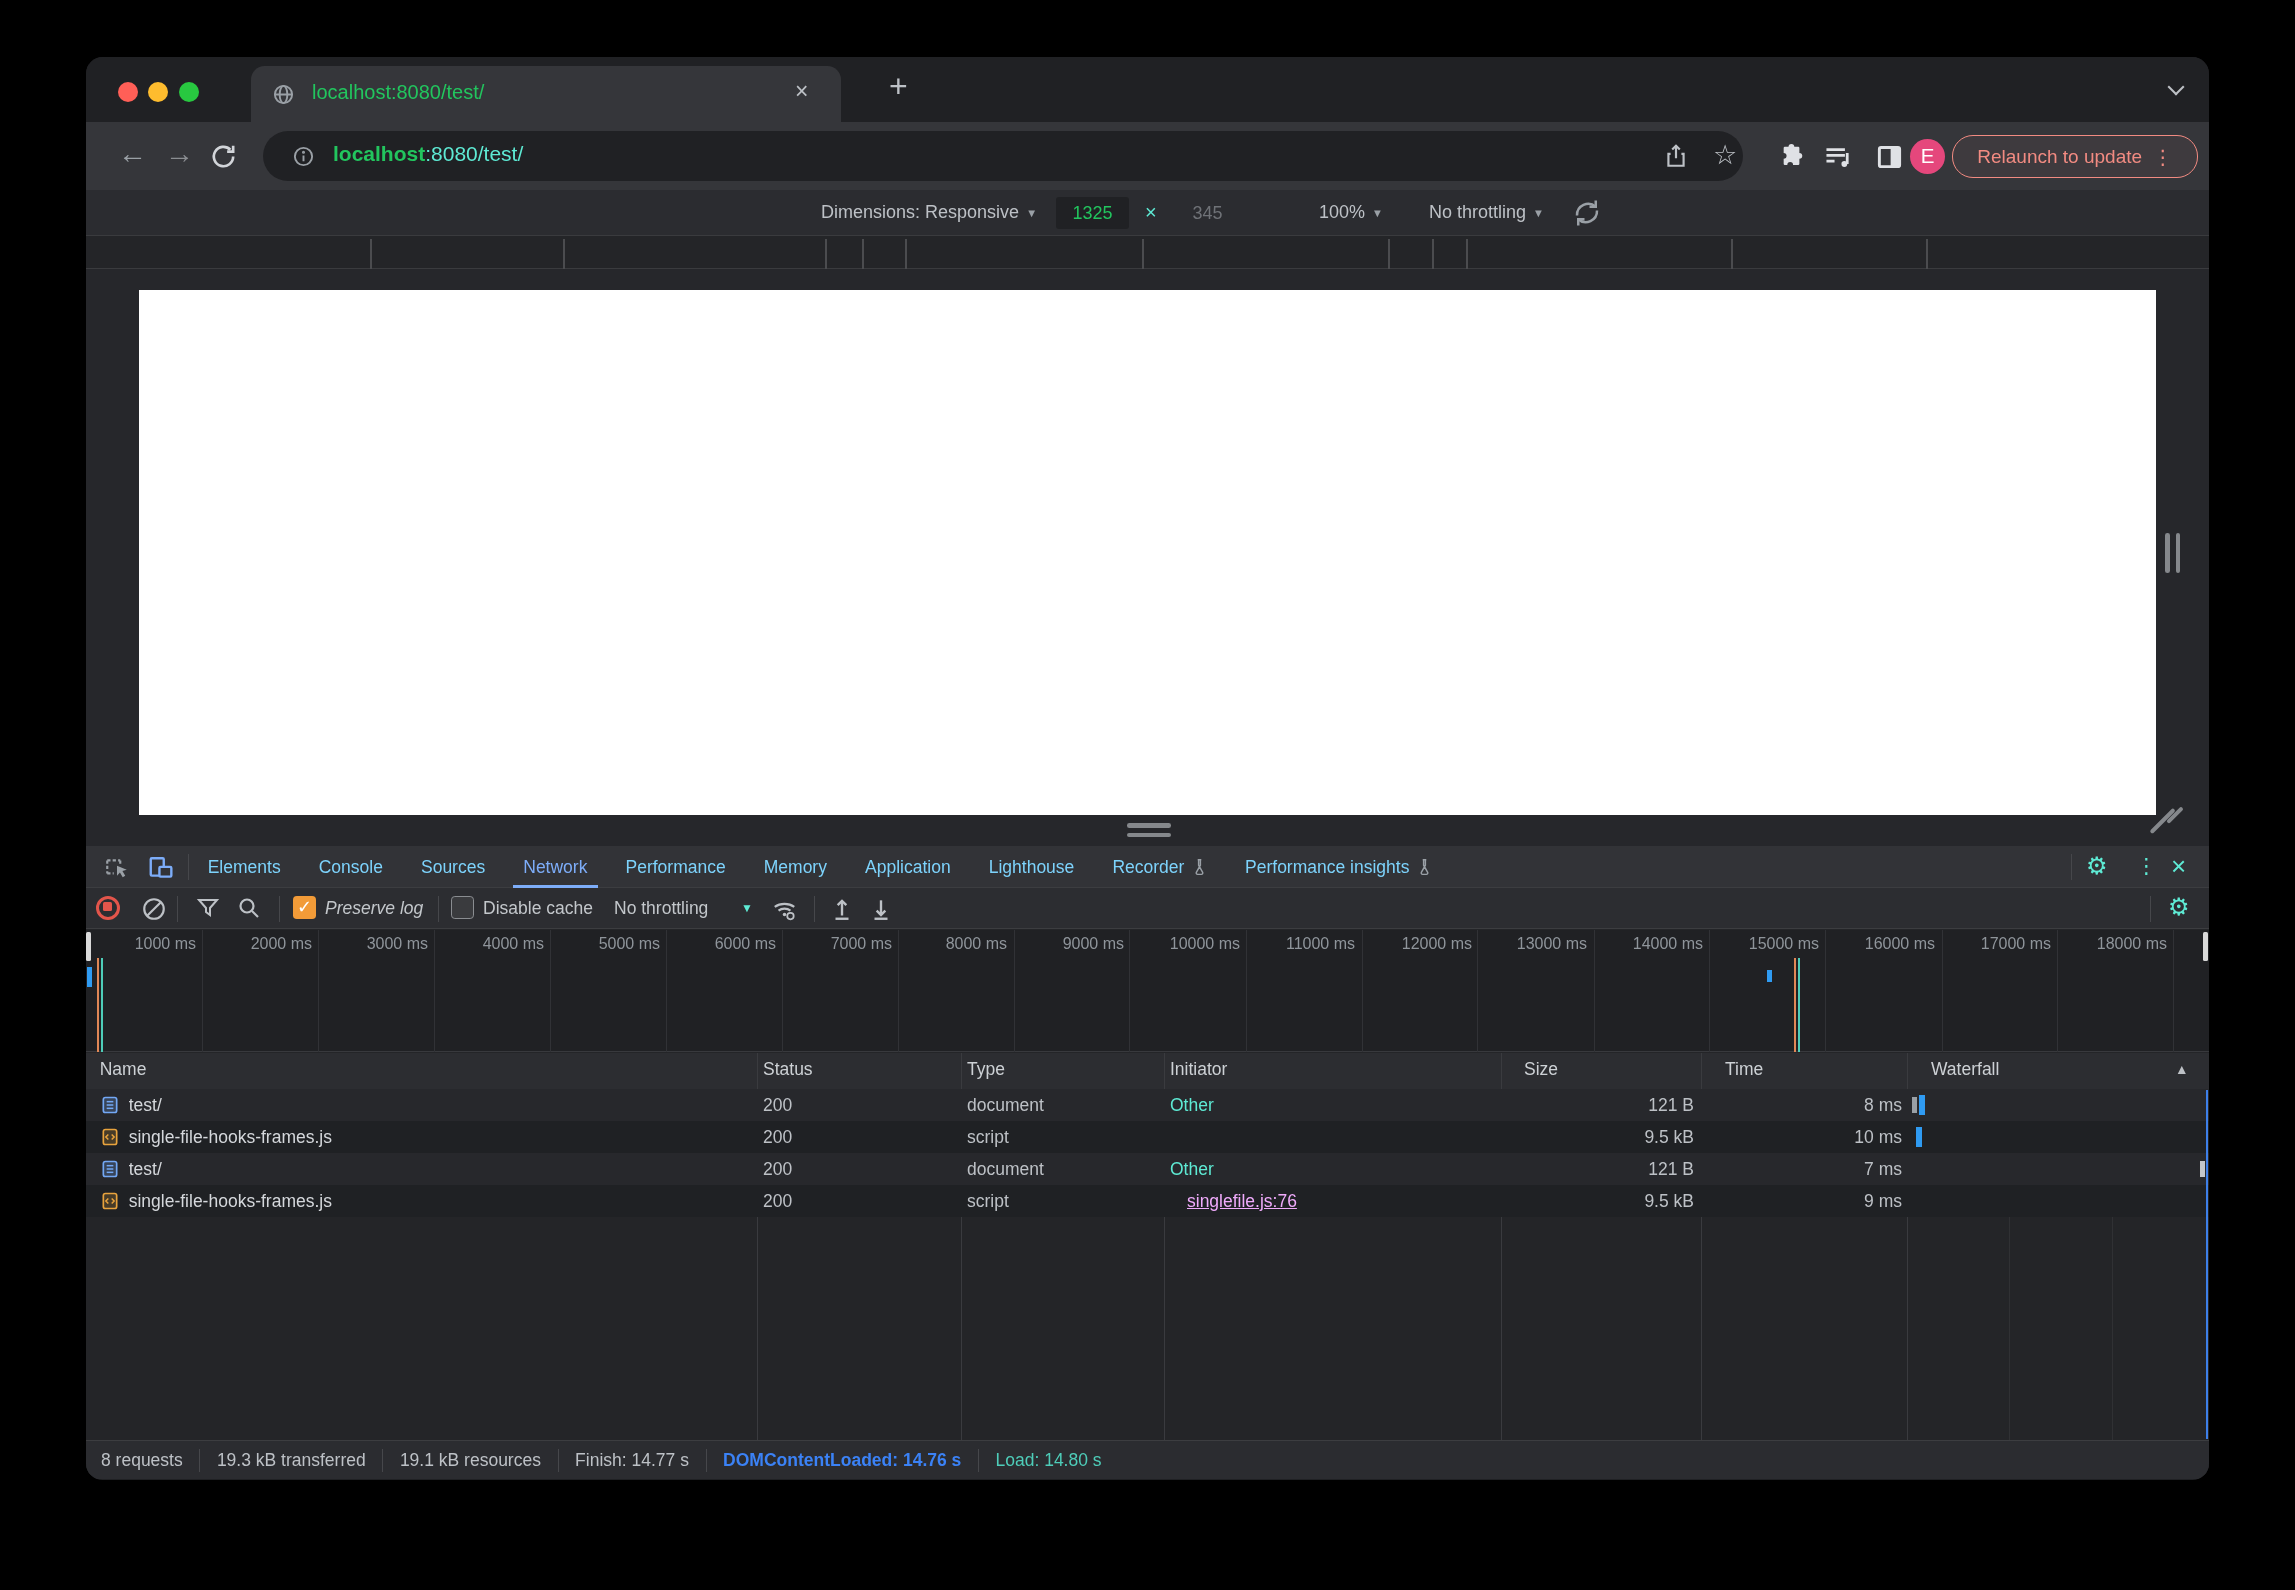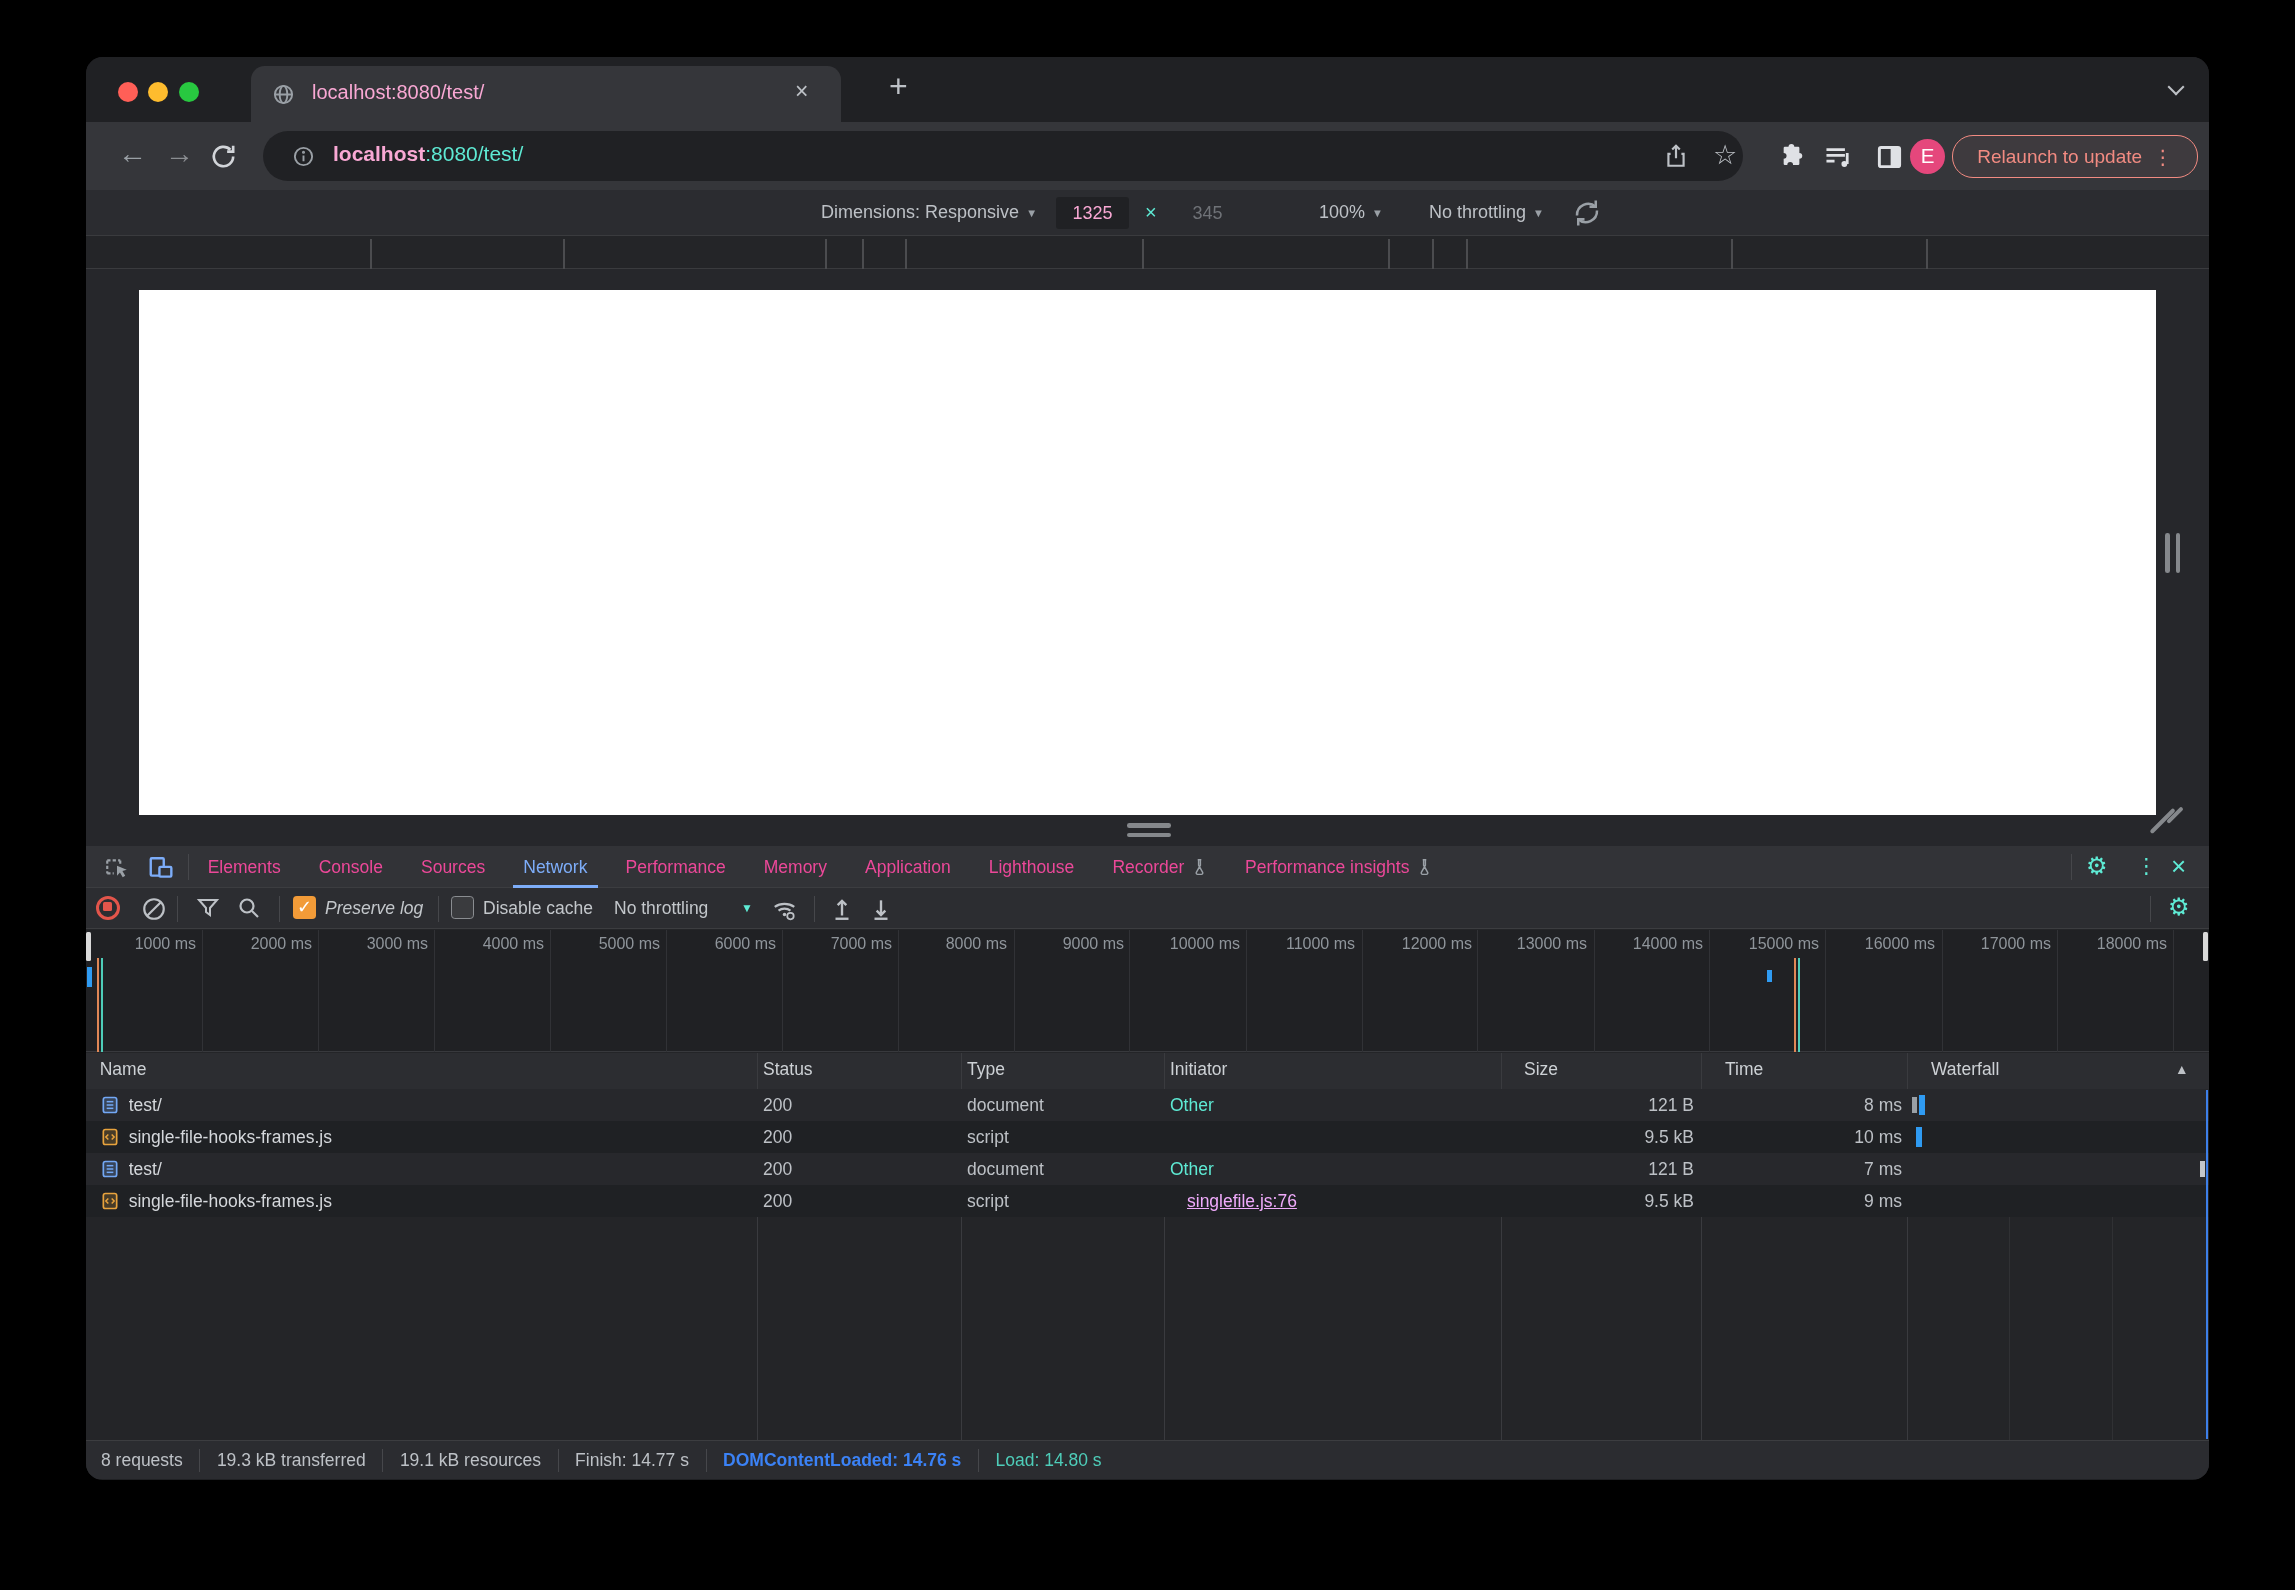--- a/index.html
+++ b/index.html
@@ -1,20 +1,20 @@
 <!DOCTYPE html>
 <html style="font-size:12px"><head>
 <meta charset="utf-8">
 <style>
   html,body{margin:0;padding:0;background:#000;}
   *{box-sizing:border-box;font-family:"Liberation Sans","DejaVu Sans",sans-serif;}
   #stage{position:relative;width:2295px;height:1591px;background:#000;overflow:hidden;}
   .a{position:absolute;}
   .f{display:flex;align-items:center;}
-  .t1{color:#f9a8d4;}.t2{color:#bdc1c6;}.t3{color:#5eead4;}
+  .t1{color:#22c55e;}.t2{color:#bdc1c6;}.t3{color:#5eead4;}
   #win{left:86px;top:57px;width:2123px;height:1423px;background:#202124;border-radius:16.7px;overflow:hidden;}
   
   #tabstrip{left:0;top:0;width:100%;height:65px;background:#202124;}
   .light{width:20px;height:20px;border-radius:50%;top:25px;}
   #tab-active{left:165px;top:9px;width:590px;height:56px;background:#35363a;border-radius:13.7px 13.7px 0 0;}
   
   #toolbar{left:0;top:65px;width:100%;height:68px;background:#35363a;}
   #omnibox{left:177px;top:9px;width:1480px;height:50px;border-radius:25px;background:#202124;}
   .navbtn{font-size:29px;color:#9aa0a6;}
   #relaunch{left:1866px;top:13px;width:246px;height:43px;border:1.5px solid #f28b82;border-radius:21px;color:#f28b82;font-size:19px;display:flex;align-items:center;justify-content:center;gap:10.7px;background:rgba(242,139,130,.05);}
@@ -26,21 +26,21 @@
   #ruler{left:0;top:179px;width:100%;height:33px;background:#242528;border-bottom:0.8px solid #3a3b3e;}
   .tick{position:absolute;top:3px;width:1.5px;height:30px;background:#4b4c4f;}
   
   #page{left:0;top:212px;width:100%;height:578px;background:#26272b;}
   #viewport{left:53px;top:21px;width:2017px;height:525px;background:#ffffff;}
   .hbar{width:44px;height:4.6px;border-radius:2.3px;background:#85888c;}
   .vbar{width:4.6px;height:40px;border-radius:2.3px;background:#85888c;}
   
   #devtools{left:0;top:789px;width:100%;height:632px;background:#242528;}
   #dt-tabbar{left:0;top:0;width:100%;height:42px;background:#323337;border-bottom:0.8px solid #3c3d40;}
-  .dt-tab{height:42px;display:flex;align-items:center;padding:0 10.7px;font-size:17.5px;color:#ec4899;gap:7.6px;}
+  .dt-tab{height:42px;display:flex;align-items:center;padding:0 10.7px;font-size:17.5px;color:#7dd3fc;gap:7.6px;}
   .dt-tab.sel{color:#7dadf9;box-shadow:inset 0 -3px 0 #7dadf9;}
   #dt-toolbar{left:0;top:42px;width:100%;height:41px;background:#2c2d31;border-bottom:0.8px solid #3c3d40;font-size:17.5px;color:#c3c7cb;}
   .vdiv{width:0.8px;height:26px;background:#46474b;}
   .cbx{width:23px;height:23px;border-radius:3.8px;}
   
   #dt-timeline{left:0;top:84px;width:100%;height:122px;background:#202124;border-bottom:1.5px solid #38393d;}
   .grid{position:absolute;top:0;width:0.8px;height:122px;background:#313236;}
   .tlab{position:absolute;top:4.6px;width:107px;text-align:right;font-size:16px;color:#8f959b;}
   .evline{position:absolute;top:28px;width:2.3px;height:94px;}
   

